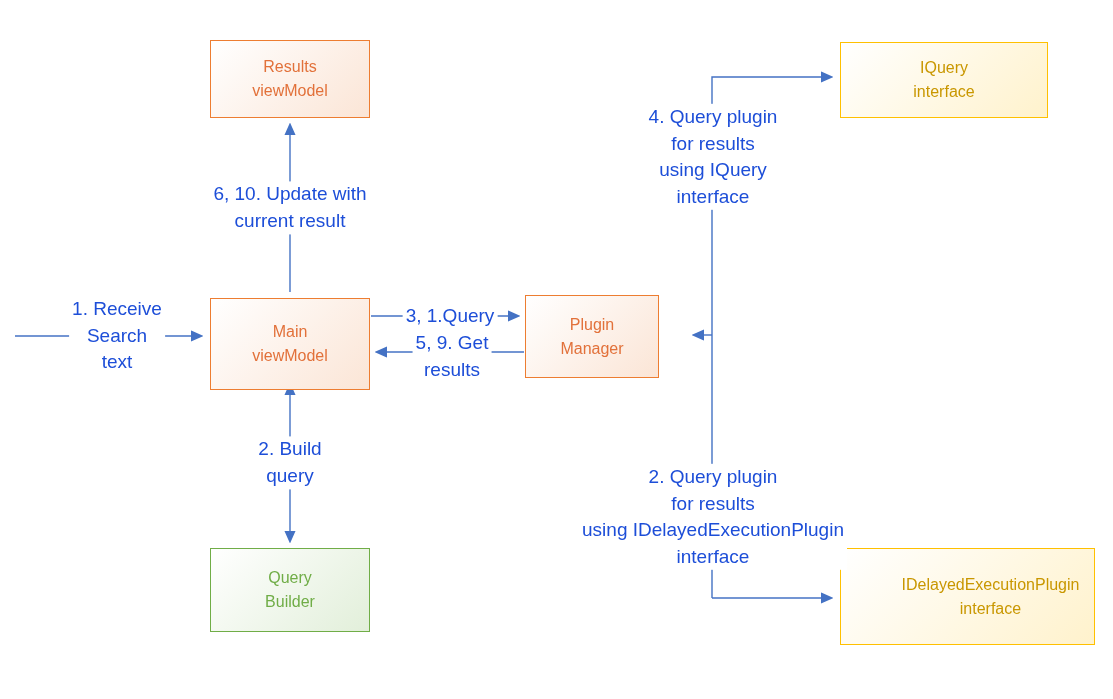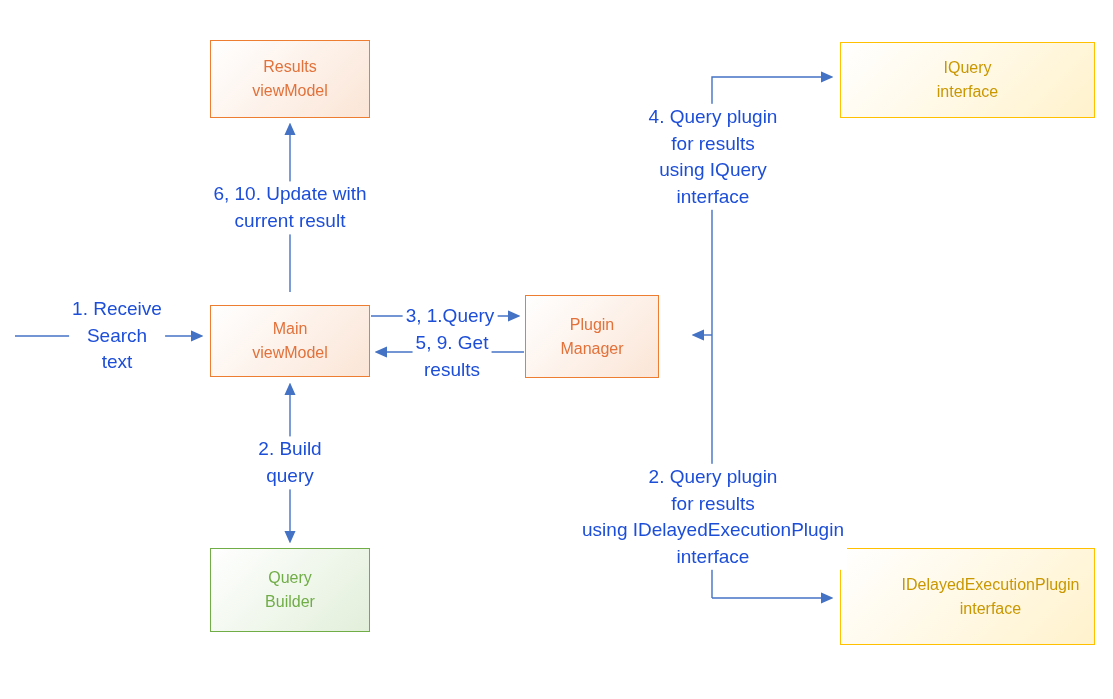--- a/index.html
+++ b/index.html
@@ -82,26 +82,26 @@
     <path d="M 712 598 L 712 77 L 831 77" fill="none" marker-end="url(#arr)"></path>
     <line x1="712" y1="598" x2="831" y2="598" marker-end="url(#arr)"></line>
     <line x1="712" y1="335" x2="694" y2="335" marker-end="url(#arr)"></line>
   </svg>
 
   <div class="node orange" style="left:210px; top:40px; width:160px; height:78px;">
     <span>Results
 viewModel</span>
   </div>
 
-  <div class="node gold" style="left:840px; top:42px; width:255px; height:76px;">
+  <div class="node gold" style="left:840px; top:42px; width:208px; height:76px;">
     <span>IQuery
 interface</span>
   </div>
 
-  <div class="node orange" style="left:210px; top:305px; width:160px; height:72px;">
+  <div class="node orange" style="left:210px; top:298px; width:160px; height:92px;">
     <span>Main
 viewModel</span>
   </div>
 
   <div class="node orange" style="left:525px; top:295px; width:134px; height:83px;">
     <span>Plugin
 Manager</span>
   </div>
 
   <div class="node green" style="left:210px; top:548px; width:160px; height:84px;">

